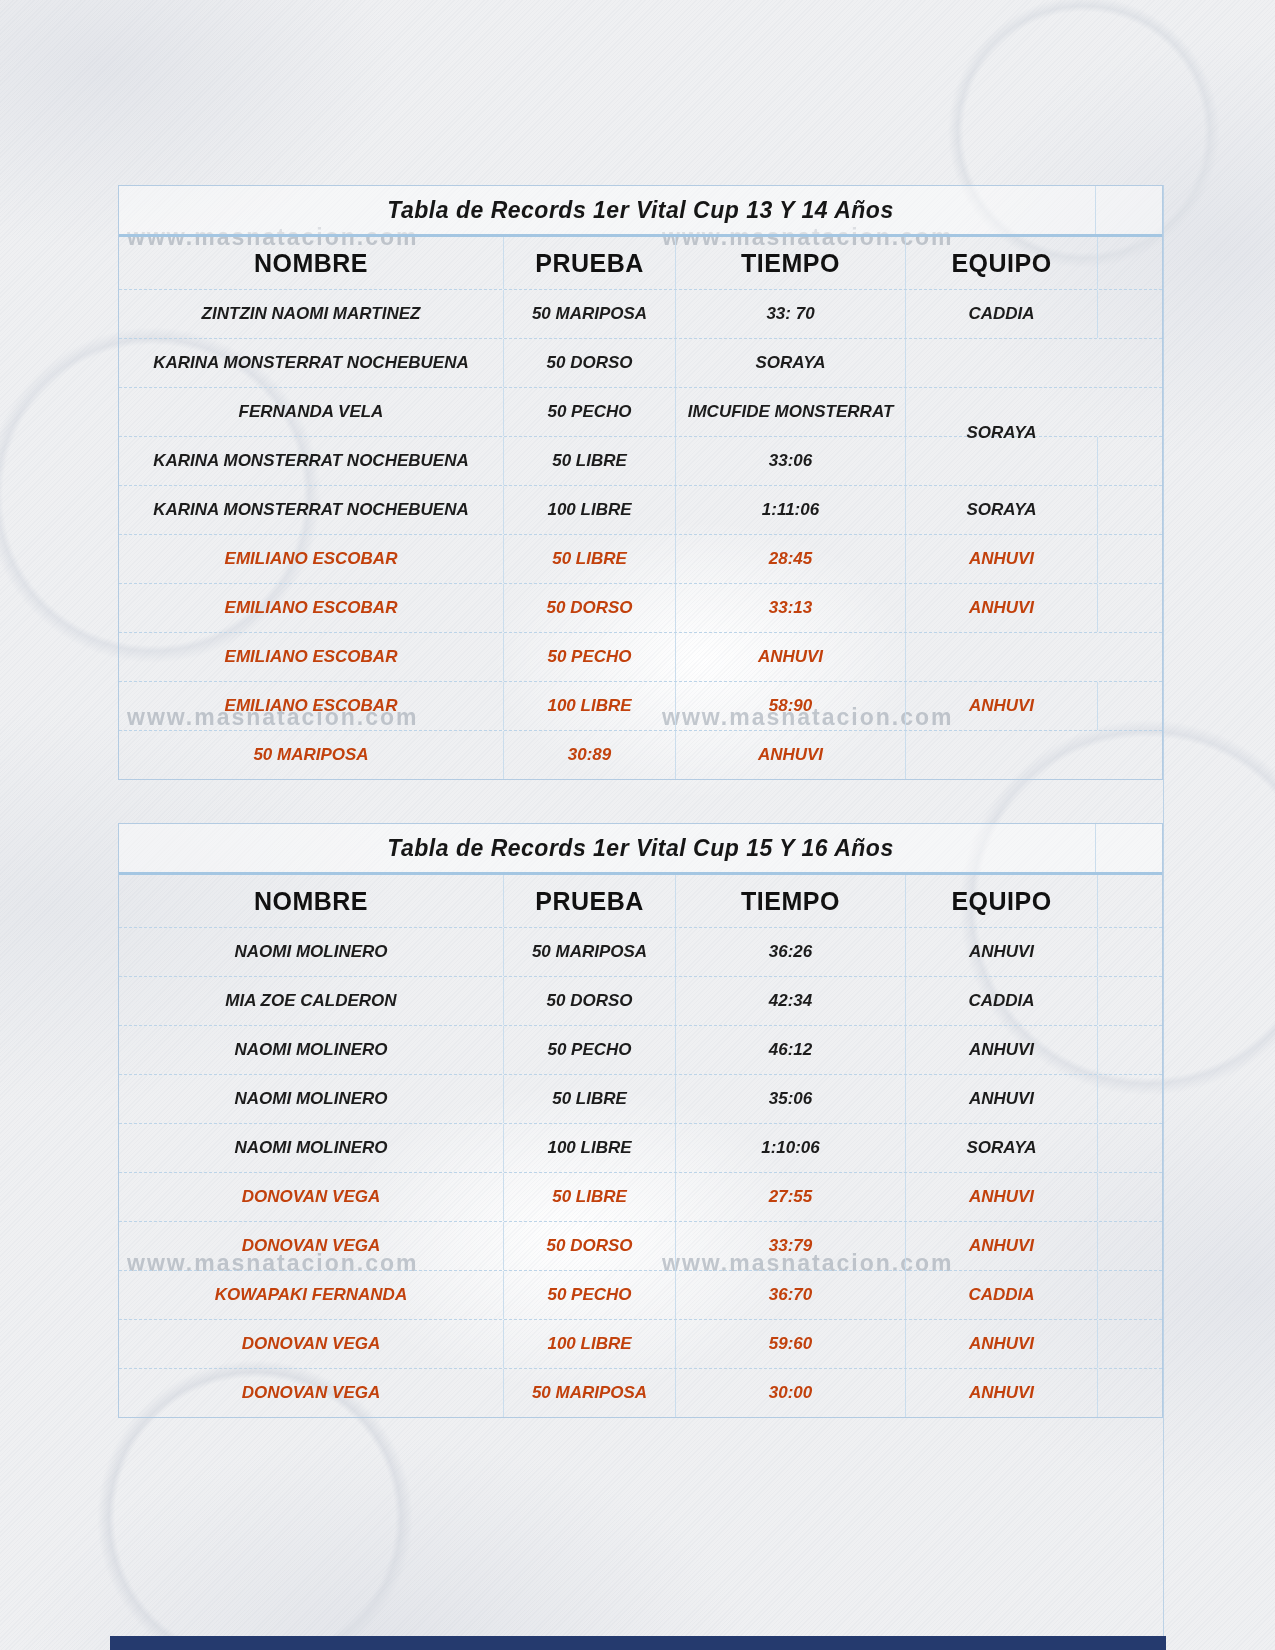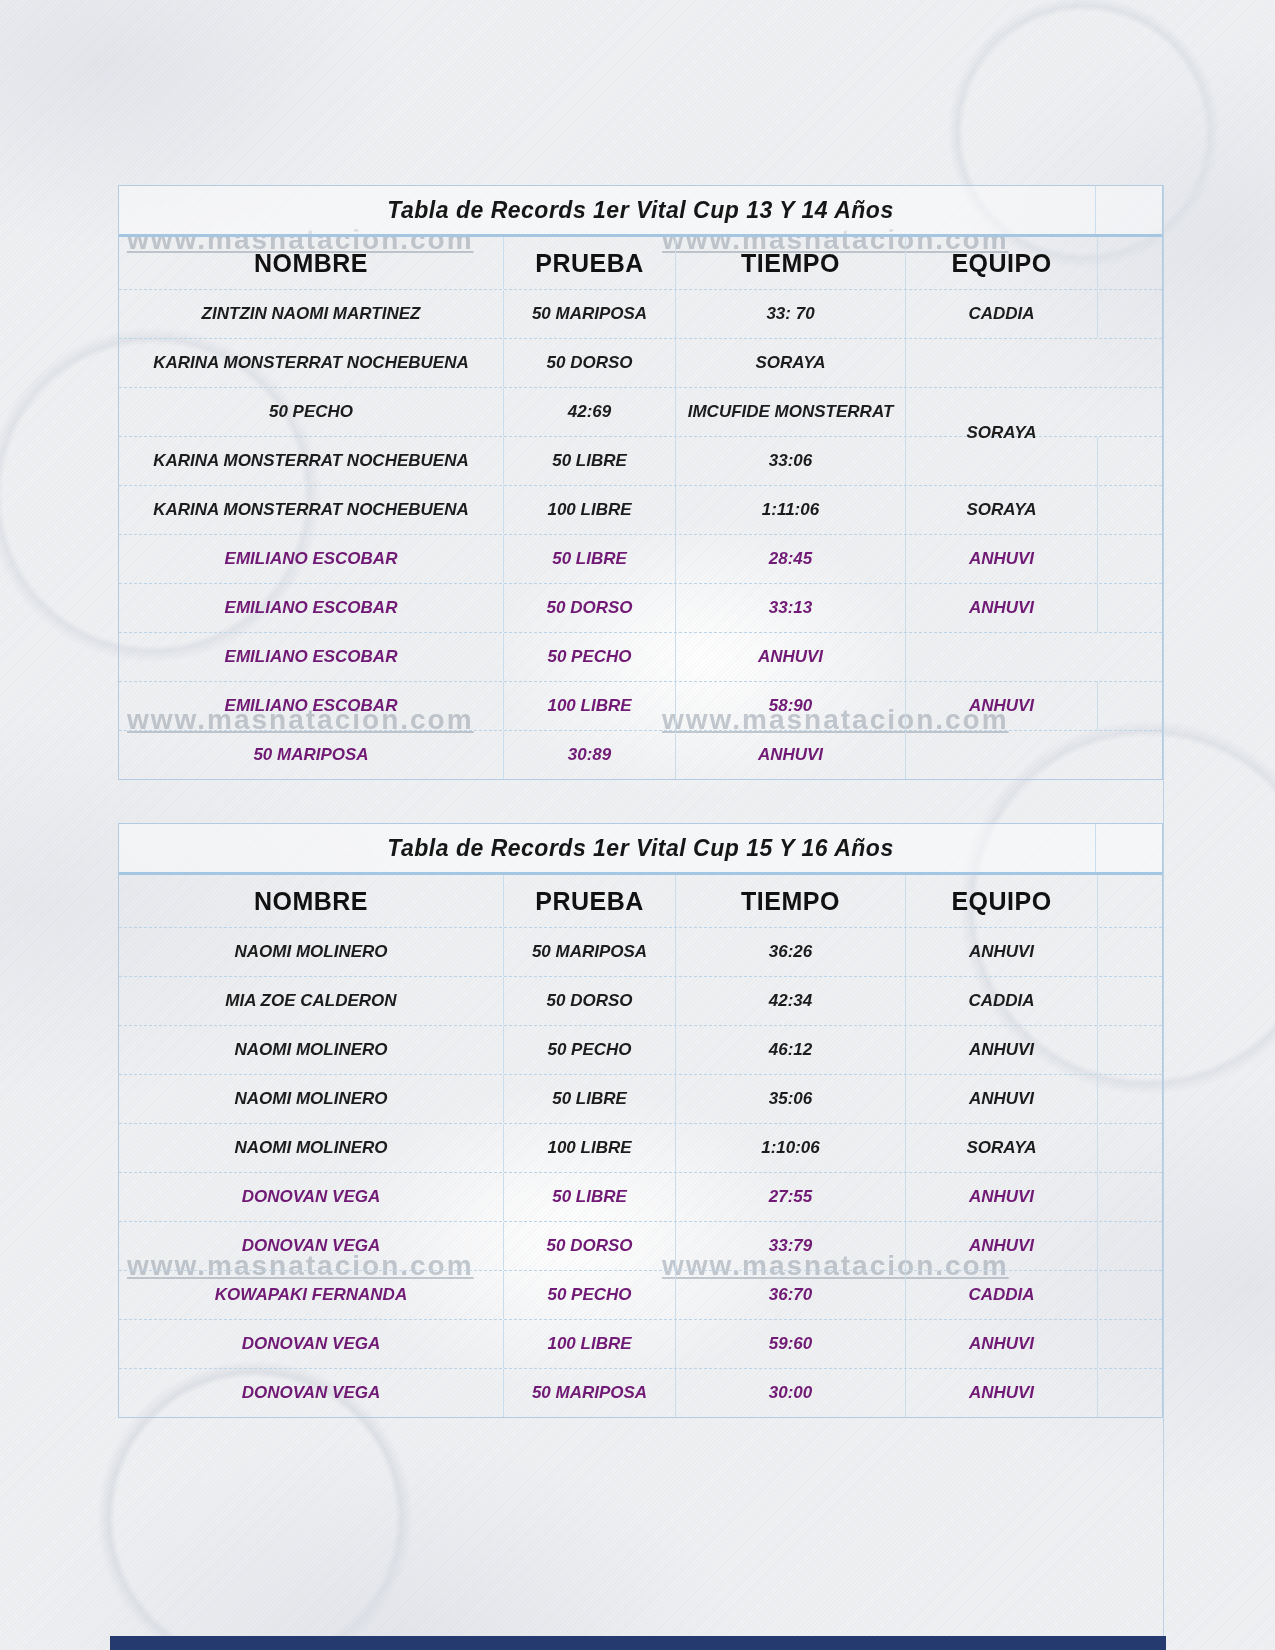--- a/index.html
+++ b/index.html
@@ -16,24 +16,23 @@
       radial-gradient(ellipse 420px 260px at 8% 4%, #e3e5ea, transparent 70%),
       radial-gradient(ellipse 380px 300px at 96% 15%, #e4e6eb, transparent 70%),
       radial-gradient(ellipse 500px 280px at 4% 55%, #e6e8ec, transparent 70%),
       radial-gradient(ellipse 460px 300px at 98% 78%, #e4e6eb, transparent 70%),
       radial-gradient(ellipse 520px 300px at 30% 100%, #e3e5ea, transparent 70%),
       radial-gradient(ellipse 300px 200px at 55% 40%, #ffffff, transparent 70%),
       radial-gradient(ellipse 340px 220px at 45% 75%, #ffffff, transparent 70%);
   }
   .watermark{
     position:absolute;z-index:1;
-    font-size:28px;font-weight:bold;letter-spacing:2px;
+    font-size:23px;font-weight:bold;letter-spacing:2px;
     color:rgba(152,160,172,0.55);
     white-space:nowrap;
-    text-decoration:underline;
   }
   .wm-a-left{left:127px;top:224px;}
   .wm-a-right{left:662px;top:224px;}
   .wm-b-left{left:127px;top:704px;}
   .wm-b-right{left:662px;top:704px;}
   .wm-c-left{left:127px;top:1250px;}
   .wm-c-right{left:662px;top:1250px;}
 
   .rec-table{
     position:absolute;left:118px;width:1045px;z-index:2;
@@ -74,21 +73,21 @@
   }
   .hcell:last-child,.cell:last-child{border-right:none;}
 
   .hcell span{
     font-size:25px;font-weight:bold;color:#111;letter-spacing:0.5px;
   }
   .cell span{
     font-size:17px;font-weight:bold;font-style:italic;color:#1c1c1c;
     white-space:nowrap;
   }
-  .trow.red .cell span{color:#701a75;}
+  .trow.red .cell span{color:#c2410c;}
   .cell.raised span{position:relative;top:-28px;}
 
   .page-right-line{
     position:absolute;z-index:2;left:1163px;top:185px;height:1455px;width:0;
     border-left:1px solid #bcd2e6;
   }
   .bottom-bar{
     position:absolute;z-index:3;left:110px;top:1636px;width:1056px;height:14px;
     background:#253a6e;
   }
@@ -146,24 +145,24 @@
         <div class="cell">
           <span>50 DORSO</span>
         </div>
         <div class="cell">
           <span>SORAYA</span>
         </div>
         <div class="cell"></div>
       </div>
       <div class="trow">
         <div class="cell">
+          <span>FERNANDA VELA</span>
+        </div>
+        <div class="cell">
           <span>50 PECHO</span>
-        </div>
-        <div class="cell">
-          <span>42:69</span>
         </div>
         <div class="cell">
           <span>IMCUFIDE MONSTERRAT</span>
         </div>
         <div class="cell"></div>
       </div>
       <div class="trow">
         <div class="cell">
           <span>KARINA MONSTERRAT NOCHEBUENA</span>
         </div>

